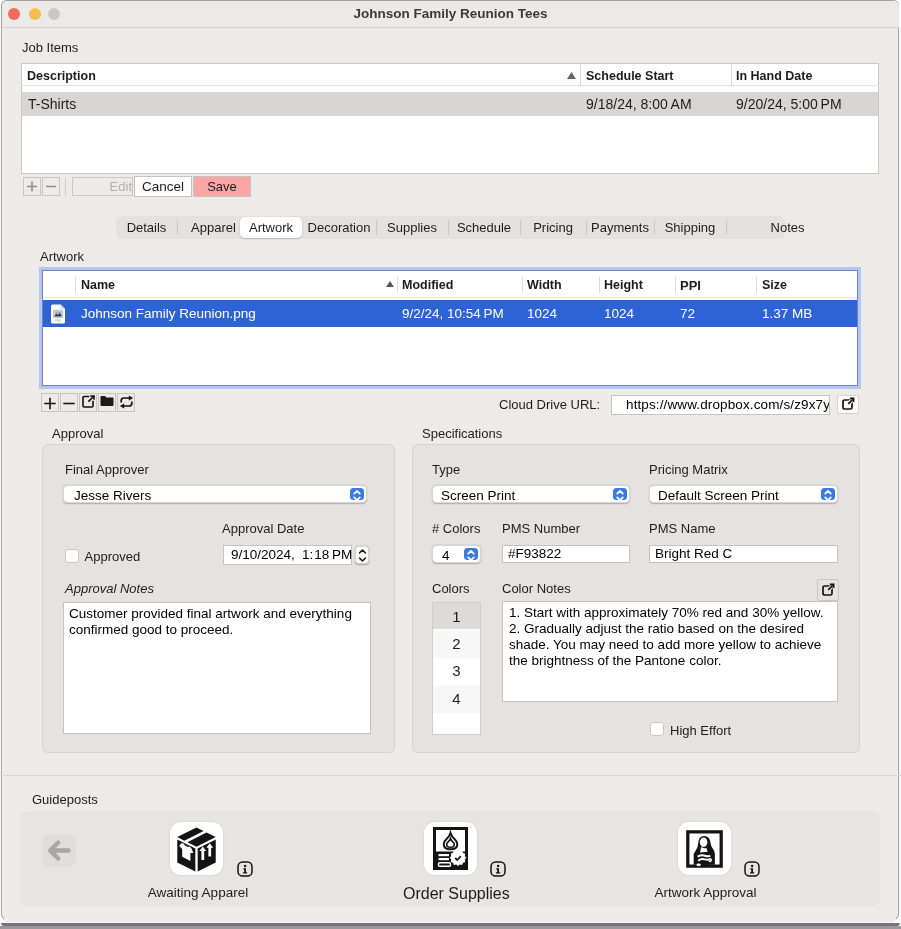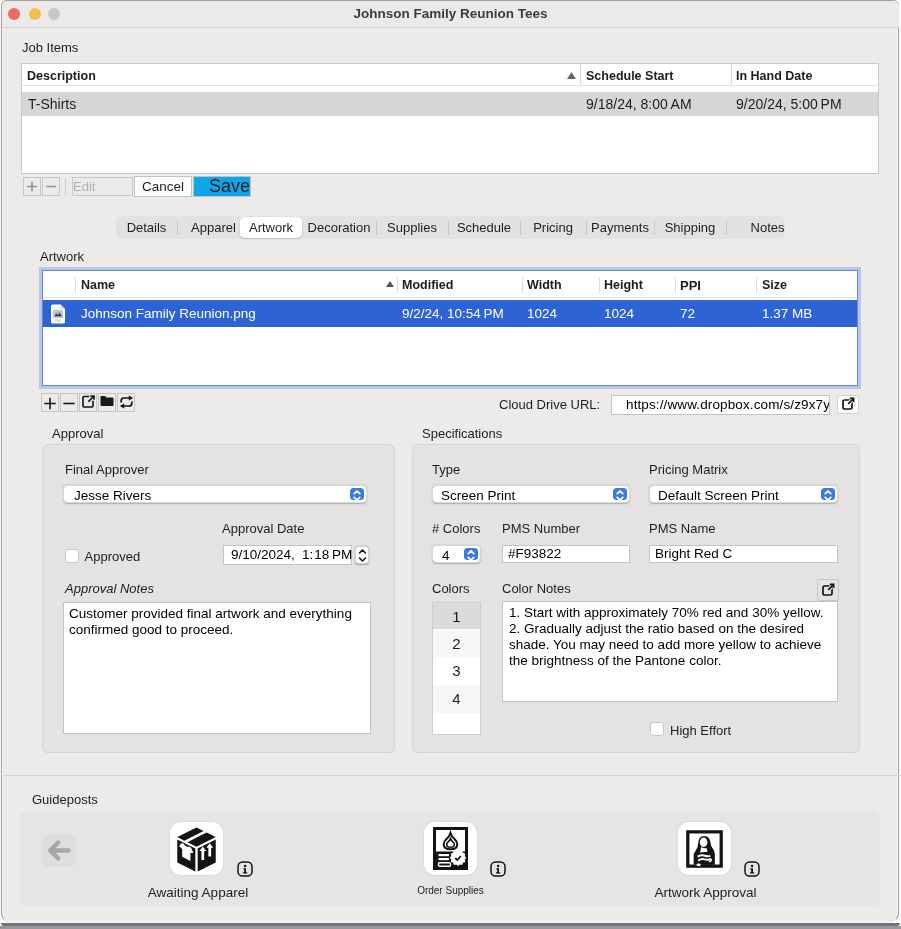--- a/index.html
+++ b/index.html
@@ -54,44 +54,44 @@
     <svg width="16" height="17" viewBox="0 0 16 17">
       <path d="M8 3.5 V13.5 M3 8.5 H13" stroke="#8f8e8d" stroke-width="1.5"></path>
     </svg>
   </div>
 <div class="abs" style="left:42px; top:177px; width:18px; height:19px; border:1px solid #c8c7c6;">
     <svg width="16" height="17" viewBox="0 0 16 17">
       <path d="M3 8.5 H13" stroke="#8f8e8d" stroke-width="1.5"></path>
     </svg>
   </div>
 <div class="abs" style="left:65px; top:178px; width:1px; height:18px; background:#d0cfce;"></div>
-<div class="abs" style="left:72px; top:177px; width:61px; height:19px; border:1px solid #cbcac9; color:#b2b1b0; font-size:13px; line-height:18px; text-align:left;">Edit</div>
+<div class="abs" style="left:72px; top:177px; width:61px; height:19px; border:1px solid #cbcac9; color:#b2b1b0; font-size:13px; line-height:18px; text-align:right;">Edit</div>
 <div class="abs" style="left:134px; top:176px; width:58px; height:21px; border:1px solid #c4c3c2; background:#fdfdfd; color:#1d1d1f; font-size:13.5px; line-height:19px; text-align:center;">Cancel</div>
-<div class="abs" style="left:193px; top:176px; width:58px; height:21px; border:1px solid #c4c3c2; background:#0ea5e9; color:#1d1d1f; font-size:18px; line-height:19px; text-align:right;">Save</div>
+<div class="abs" style="left:193px; top:176px; width:58px; height:21px; border:1px solid #c4c3c2; background:#fca5a5; color:#1d1d1f; font-size:13px; line-height:19px; text-align:center;">Save</div>
 
 <div class="abs" id="tabbar" style="left:116px; top:216px; width:669px; height:23px; background:#E3E2E1; border-radius:6px; display:flex;"></div>
 <div class="abs" style="left:240px; top:217px; width:62px; height:21px; background:#fff; border-radius:5px; box-shadow:0 1px 2px rgba(0,0,0,.2);"></div>
 <div id="tabs">
 <div class="abs tsep" style="left:177px;"></div>
 <div class="abs tsep" style="left:376px;"></div>
 <div class="abs tsep" style="left:448px;"></div>
 <div class="abs tsep" style="left:520px;"></div>
 <div class="abs tsep" style="left:586px;"></div>
 <div class="abs tsep" style="left:654px;"></div>
 <div class="abs tsep" style="left:726px;"></div>
 <div class="abs tlbl" style="left:116px; width:61px;">Details</div>
 <div class="abs tlbl" style="left:177px; width:73px;">Apparel</div>
 <div class="abs tlbl" style="left:240px; width:62px;">Artwork</div>
 <div class="abs tlbl" style="left:302px; width:74px;">Decoration</div>
 <div class="abs tlbl" style="left:376px; width:72px;">Supplies</div>
 <div class="abs tlbl" style="left:448px; width:72px;">Schedule</div>
 <div class="abs tlbl" style="left:520px; width:66px;">Pricing</div>
 <div class="abs tlbl" style="left:586px; width:68px;">Payments</div>
 <div class="abs tlbl" style="left:654px; width:72px;">Shipping</div>
-<div class="abs tlbl" style="left:726px; width:59px;padding-left:24px;">Notes</div>
+<div class="abs tlbl" style="left:746px; width:59px;padding-left:24px;">Notes</div>
 </div>
 
 <div class="lbl" style="left:40px; top:249px;">Artwork</div>
 
 <div class="abs" style="left:42px; top:270px; width:816px; height:116px; background:#fff; border:1px solid #6c86c2; outline:3px solid #b6c6ee;"></div>
 <div class="lbl" style="left:81px; top:278px; font-weight:bold; font-size:12.5px;">Name</div>
 <div class="lbl" style="left:402px; top:278px; font-weight:bold; font-size:12.5px;">Modified</div>
 <div class="lbl" style="left:527px; top:278px; font-weight:bold; font-size:12.5px;">Width</div>
 <div class="lbl" style="left:604px; top:278px; font-weight:bold; font-size:12.5px;">Height</div>
 <div class="lbl" style="left:680px; top:278px; font-weight:bold; font-size:13px;">PPI</div>
@@ -312,14 +312,14 @@
       <circle cx="8.1" cy="4.9" r="1.25" fill="#141414"></circle>
       <path d="M6.3 7.3 h2.7 v4 h1.2 v1.3 H6 v-1.3 h1.2 v-2.7 h-0.9 Z" fill="#141414"></path>
     </svg>
 <svg class="abs infoicon" style="left:744px; top:861px;" width="16" height="16" viewBox="0 0 16 16">
       <rect x="1" y="1" width="14" height="14" rx="4.6" fill="none" stroke="#141414" stroke-width="1.5"></rect>
       <circle cx="8.1" cy="4.9" r="1.25" fill="#141414"></circle>
       <path d="M6.3 7.3 h2.7 v4 h1.2 v1.3 H6 v-1.3 h1.2 v-2.7 h-0.9 Z" fill="#141414"></path>
     </svg>
 </div>
 <div class="lbl" style="left:146px; top:885px; width:104px; text-align:center; font-size:13.5px;">Awaiting Apparel</div>
-<div class="lbl" style="left:403px; top:885px; width:95px; text-align:center; font-size:10px;">Order Supplies</div>
+<div class="lbl" style="left:403px; top:885px; width:95px; text-align:center; font-size:16px;">Order Supplies</div>
 <div class="lbl" style="left:653px; top:885px; width:105px; text-align:center; font-size:13.5px;">Artwork Approval</div>
 
 </body></html>

